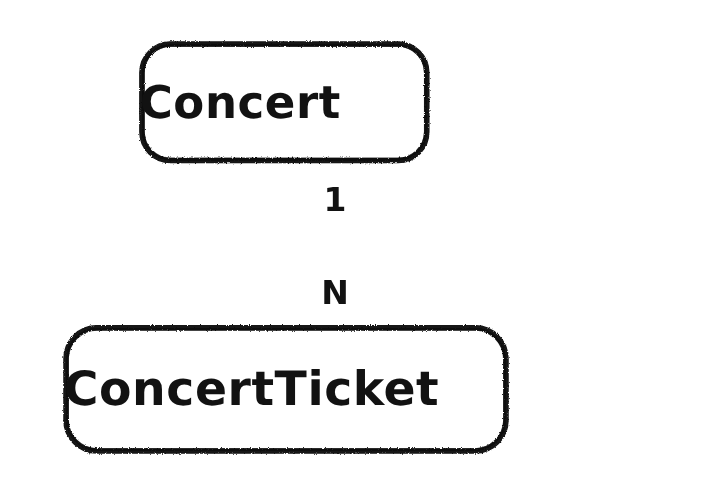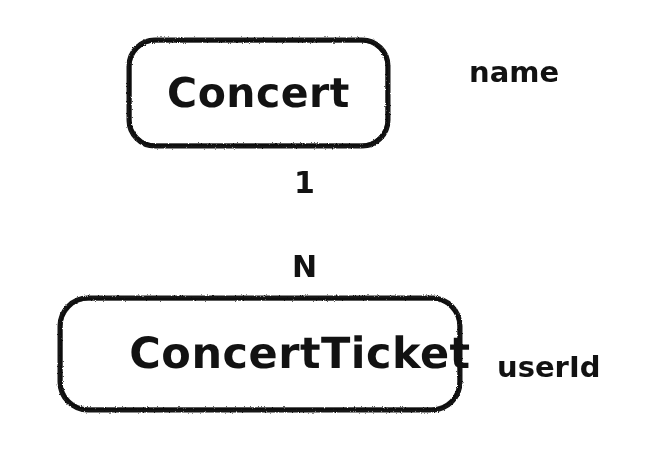--- a/index.html
+++ b/index.html
@@ -24,21 +24,20 @@
     top: 0;
     width: 650px;
     height: 456px;
   }
 
   
   .entity {
     position: absolute;
     display: flex;
     align-items: center;
-    justify-content: center;
     box-sizing: border-box;
   }
   .entity-label {
     color: #121212;
     font-family: "DejaVu Sans", sans-serif;
     font-weight: 700;
     letter-spacing: 0.5px;
     white-space: nowrap;
     line-height: 1;
     text-rendering: geometricPrecision;
@@ -52,21 +51,20 @@
   }
   #entity-concert .entity-label {
     font-size: 41px;
   }
 
   #entity-concertticket {
     left: 58px;
     top: 296px;
     width: 404px;
     height: 116px;
-    margin-left: 40px;
   }
   #entity-concertticket .entity-label {
     font-size: 43px;
   }
 
   
   .cardinality {
     position: absolute;
     color: #121212;
     font-family: "DejaVu Sans", sans-serif;
@@ -128,18 +126,16 @@
   </div>
 
   <div class="entity" id="entity-concertticket">
     <span class="entity-label">ConcertTicket</span>
   </div>
 
   <div class="cardinality" id="cardinality-one">1</div>
 
   <div class="cardinality" id="cardinality-many">N</div>
 
-  <div class="attribute" id="attr-name">name</div>
 
 
-  <div class="attribute" id="attr-userid">userId</div>
 
 </div>
 
 </body></html>

